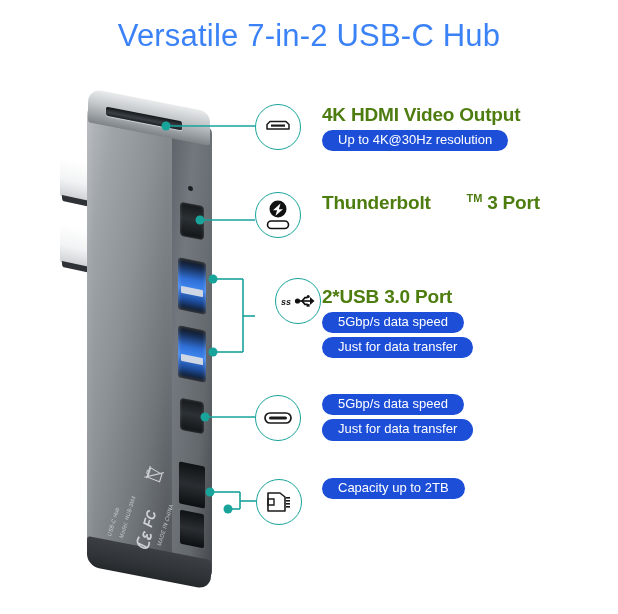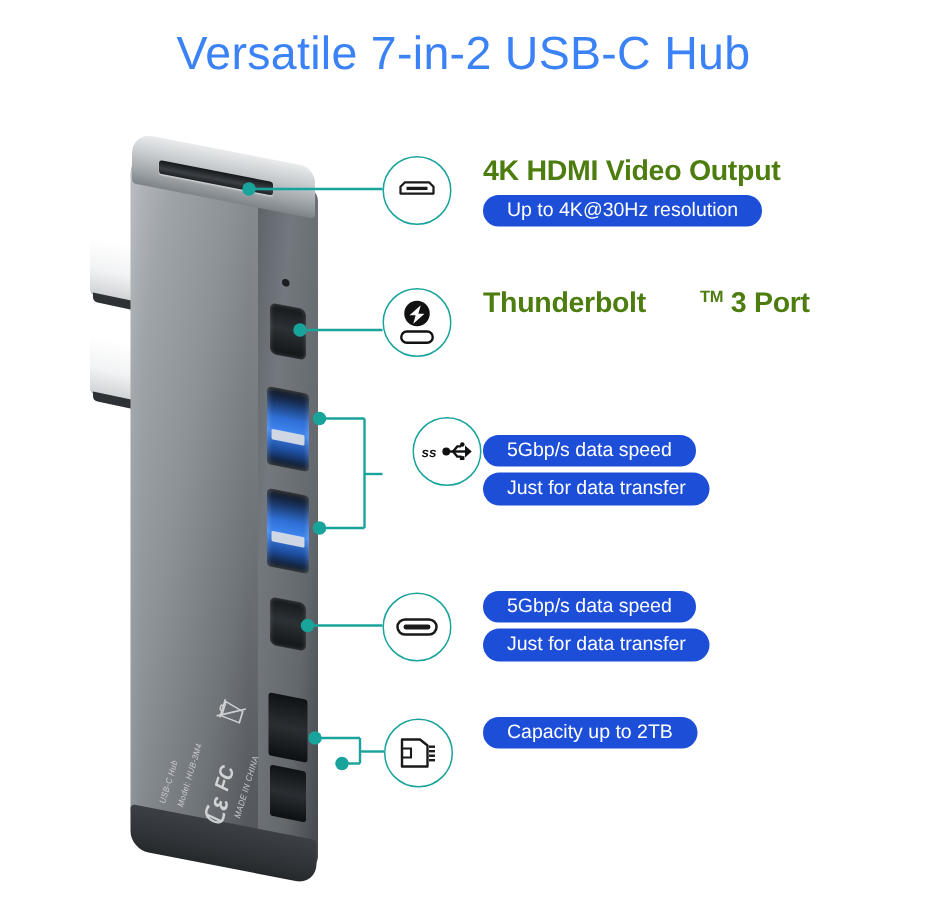--- a/index.html
+++ b/index.html
@@ -283,20 +283,21 @@
           <rect x="16" y="7.2" width="13" height="1.6"></rect>
           <path d="M29 4 l4.5 4 -4.5 4 z"></path>
           <path d="M20 8 l3.5 -4.2 h3 v1.6 h-2.2 l-2.6 3.2z"></path>
           <path d="M20 8 l3.5 4.2 h3.2 v-1.6 h-2.4 l-2.5 -3z"></path>
           <circle cx="27.2" cy="3.4" r="1.5"></circle>
           <rect x="25.6" y="11.1" width="3" height="2.6"></rect>
         </g>
       </svg>
     </div>
     <div class="feat-text" style="top:286px;">
+      <div class="feat-head">2*USB 3.0 Port</div>
       <span class="badge-row"><span class="badge">5Gbp/s data speed</span></span>
       <span class="badge-row"><span class="badge">Just for data transfer</span></span>
     </div>
   </div>
 
   <div class="feature">
     <div class="icon-circle" style="left:255px;top:395px;">
       <svg width="28" height="12" viewBox="0 0 28 12">
         <rect x="1" y="1" width="26" height="10" rx="5" fill="#ffffff" stroke="#1a1a1a" stroke-width="1.7"></rect>
         <rect x="5" y="4.4" width="18" height="3.2" rx="1.6" fill="#1a1a1a"></rect>

